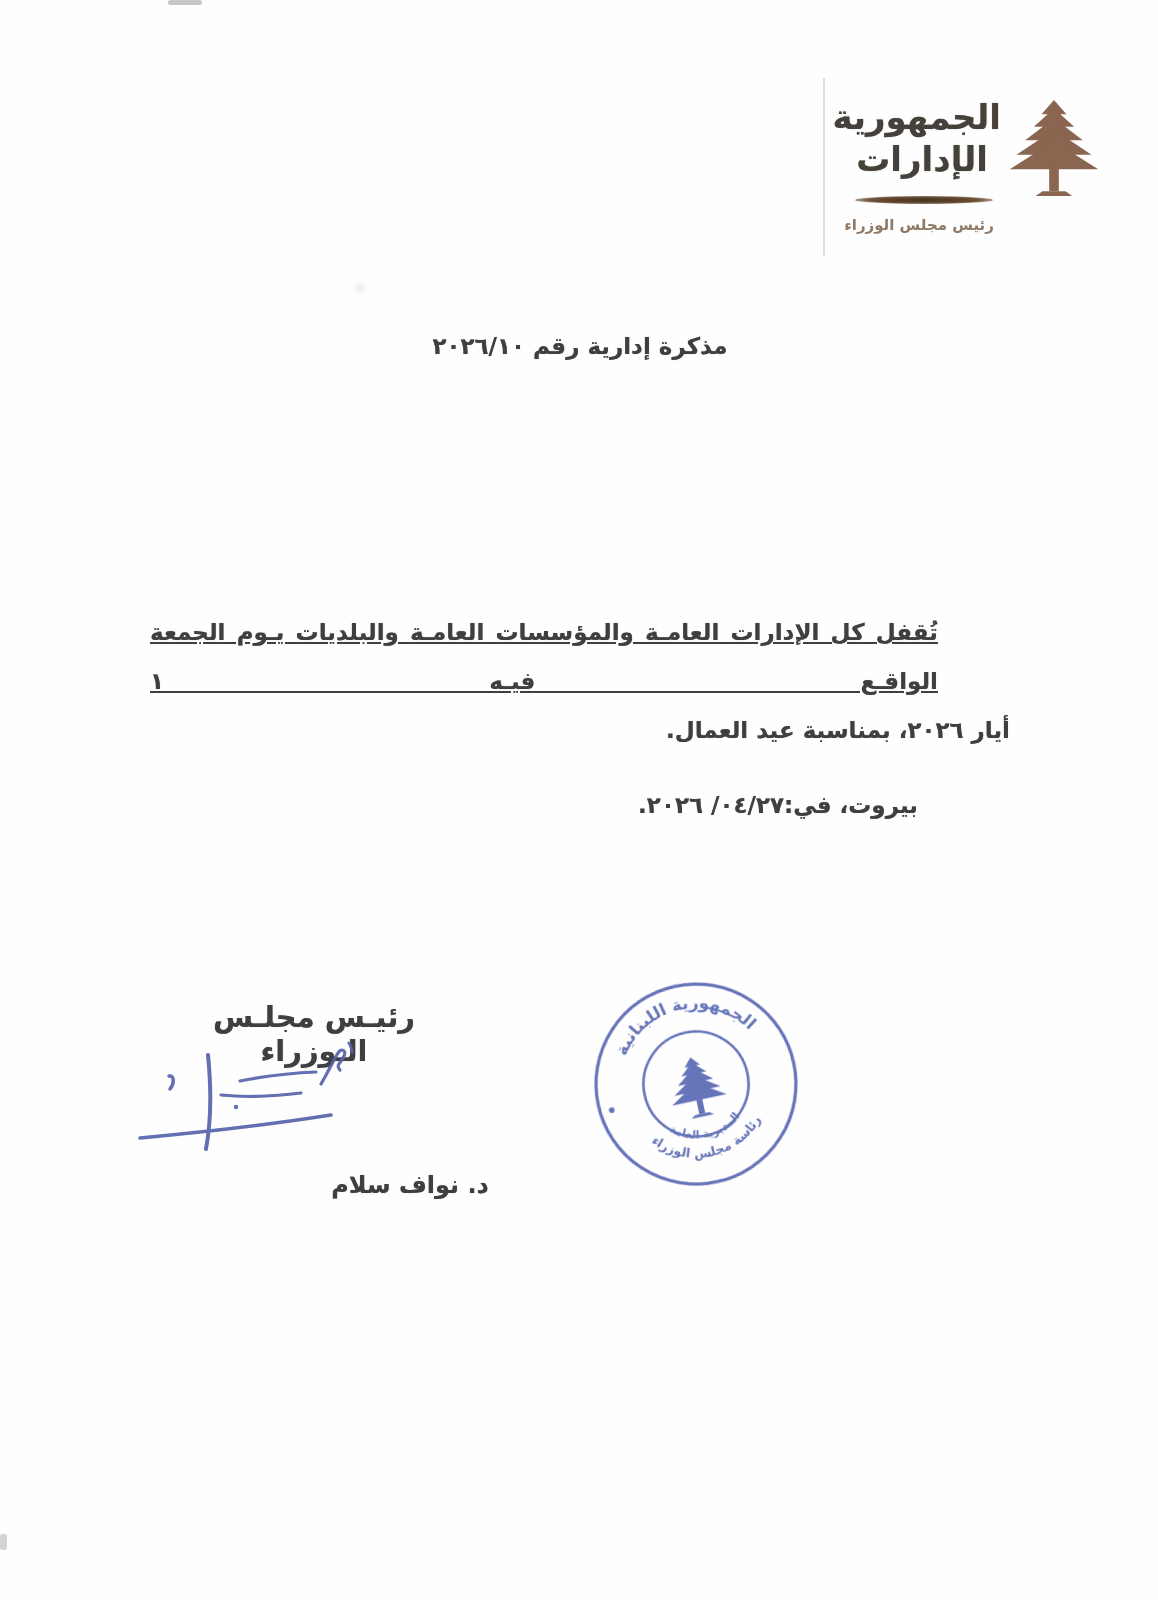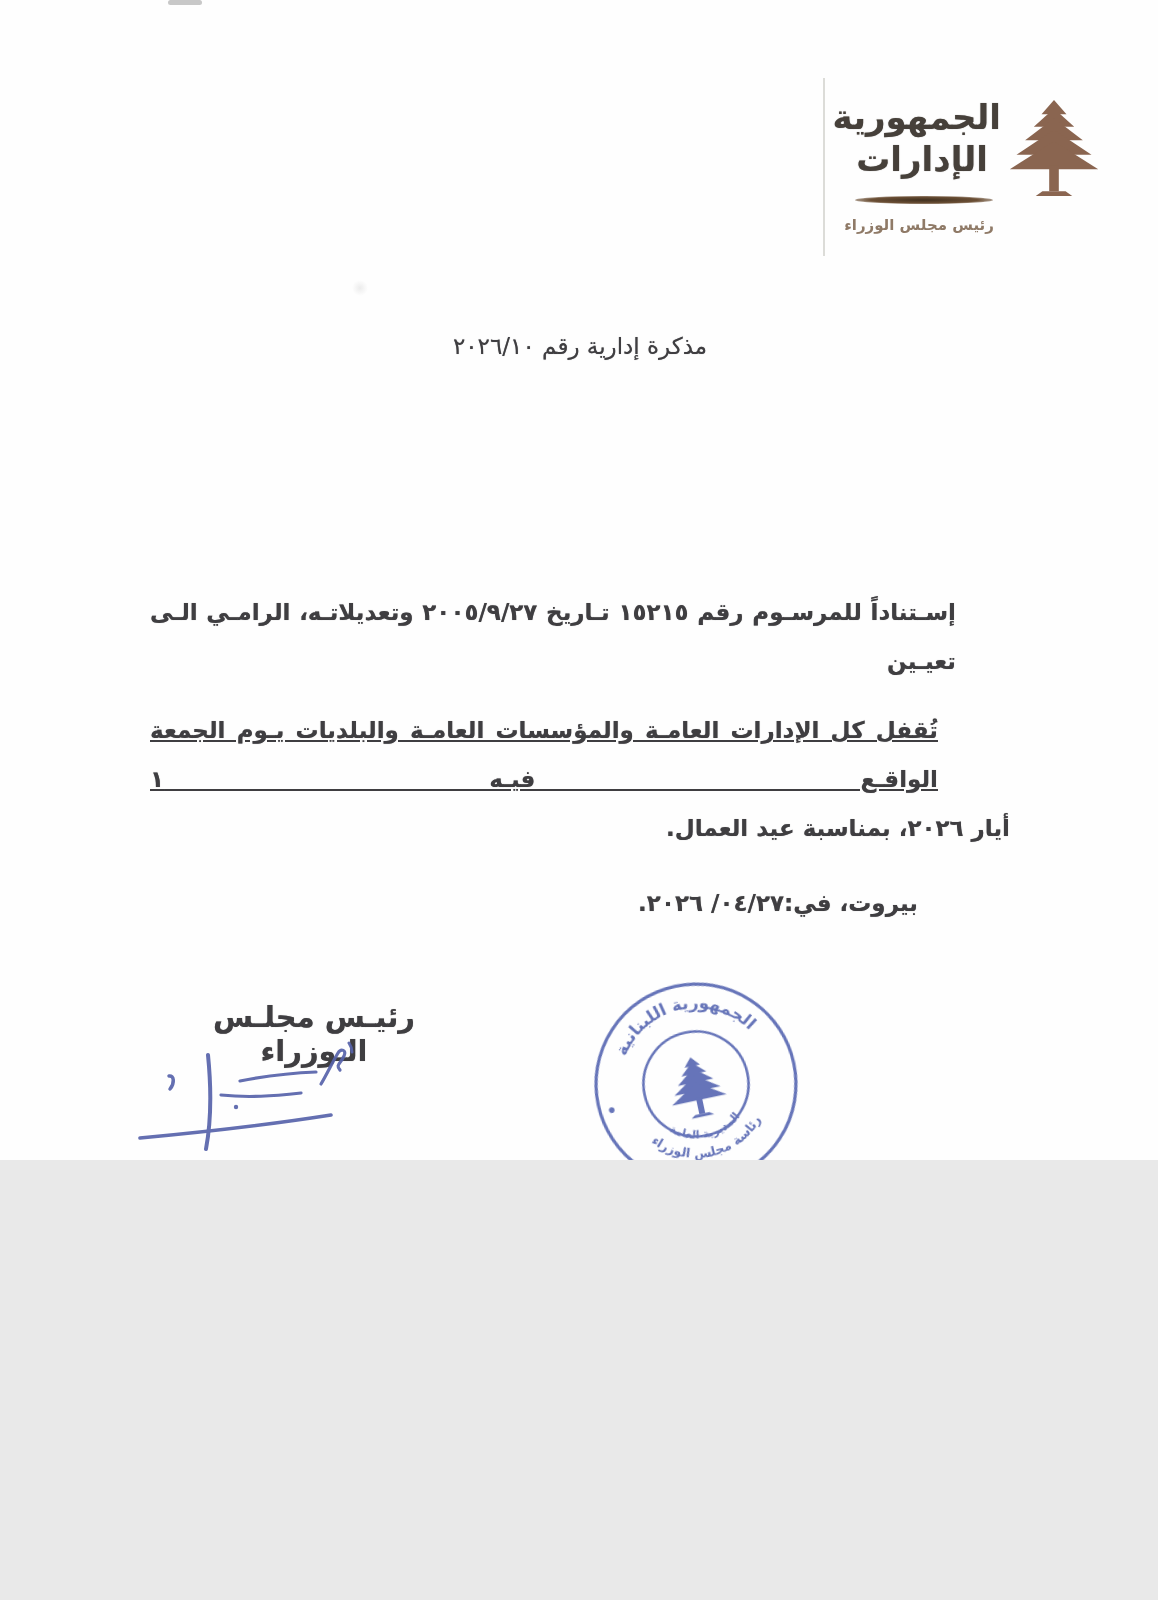--- a/index.html
+++ b/index.html
@@ -1,19 +1,19 @@
 <!DOCTYPE html>
 <html lang="ar" style="--paper: #fefefe; --text: #3f3e41; --letterhead-text: #46403a; --letterhead-brown: #8a6550; --letterhead-subtitle: #8f7a67; --signature-ink: #5763ab; --stamp-blue: #4c5dad;"><head>
 <meta charset="utf-8">
 <title>Document</title>
 <style>
   html,body{margin:0;padding:0;background:#e9e9e9;}
   .page{
     position:relative;
-    width:1158px;height:1160px;
+    width:1158px;height:1600px;
     margin:0 auto;
     background:var(--paper,#fefefe);
     overflow:hidden;
     font-family:"DejaVu Sans",sans-serif;
     color:var(--text,#3f3e41);
   }
   
   .smudge-top{position:absolute;left:168px;top:0;width:34px;height:5px;background:#9a9a9a;opacity:.55;border-radius:3px;}
   .smudge-bottom{position:absolute;left:0;top:1534px;width:7px;height:16px;background:#b5b5b5;opacity:.6;border-radius:2px;}
   .faint-dot{position:absolute;left:352px;top:280px;width:16px;height:16px;border-radius:50%;
@@ -37,21 +37,21 @@
     position:absolute;left:8px;top:128px;width:152px;
     text-align:center;direction:rtl;
     font-size:15px;font-weight:bold;
     color:var(--letterhead-subtitle,#8f7a67);
   }
   .lh-cedar{position:absolute;left:170px;top:10px;width:98px;height:100px;}
   
   .memo-title{
     position:absolute;left:150px;top:318px;width:860px;
     direction:rtl;text-align:center;
-    font-weight:normal;font-size:23px;line-height:56px;
+    font-weight:bold;font-size:23px;line-height:56px;
     text-shadow:0 0 .7px rgba(63,62,65,.7);
   }
   
   .memo-body{
     position:absolute;left:150px;top:588px;width:860px;
     direction:rtl;
     font-weight:bold;font-size:23px;line-height:49px;
     text-shadow:0 0 .7px rgba(63,62,65,.65);
   }
   .line{white-space:nowrap;}
@@ -110,21 +110,20 @@
         <path d="M38,97 h24 l7,5 h-38 z"></path>
       </g>
     </svg>
   </header>
 
   <section class="memo-title">
     <div>مذكرة إدارية رقم ٢٠٢٦/١٠</div>
   </section>
 
   <section class="memo-body">
-    <div class="line justify-line p1-first">إسـتناداً للمرسـوم رقم ١٥٢١٥ تـاريخ ٢٠٠٥/٩/٢٧ وتعديلاتـه، الرامـي الـى تعيـين</div>
     <div class="line justify-line p2-first">تُقفل كل الإدارات العامـة والمؤسسات العامـة والبلديات يـوم الجمعة الواقـع فيـه ١</div>
     <div class="line">أيار ٢٠٢٦، بمناسبة عيد العمال.</div>
     <div class="line date-line">بيروت، في:٠٤/٢٧/ ٢٠٢٦.</div>
   </section>
 
   <div class="sig-title">رئيـس مجلـس الـوزراء</div>
 
   <svg class="sig-svg" viewBox="0 0 286 128">
     <g fill="none" stroke="var(--signature-ink,#5763ab)" stroke-linecap="round" stroke-linejoin="round">
       <path d="M41,41 c5,-1 6,7 1,13" stroke-width="3.5"></path>

